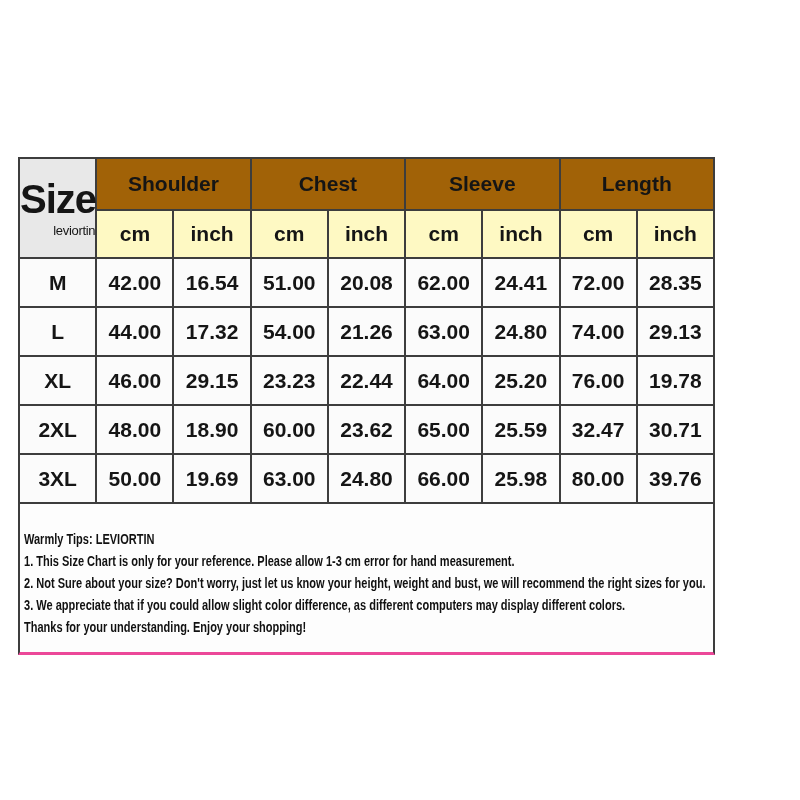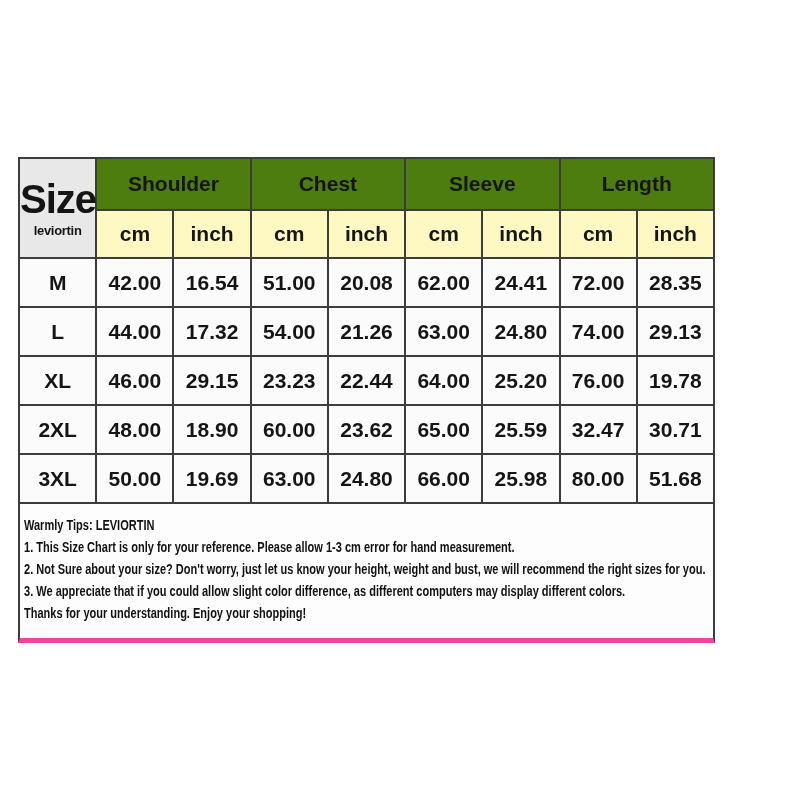--- a/index.html
+++ b/index.html
@@ -13,35 +13,35 @@
 
   table.size-table{
     border-collapse:collapse;width:100%;table-layout:fixed;
   }
   table.size-table td{
     border:2px solid #3d3d3d;
     text-align:center;vertical-align:middle;
     font-weight:bold;color:#151515;
     padding:0;
   }
-  .measure-row td{height:50px;background:#4d7c0f;font-size:21px;}
+  .measure-row td{height:50px;background:#a16207;font-size:21px;}
   .unit-row td{height:46px;background:#fef9c3;font-size:21px;}
   .data-row td{height:47px;background:#fbfbfb;font-size:21px;}
   td.size-cell{background:#e8e8e8;}
   .size-title{
     font-size:40px;font-weight:bold;line-height:1.0;letter-spacing:-1px;
   }
   .brand-name{
-    font-size:13px;font-weight:bold;margin-top:4px;letter-spacing:-0.3px;
+    font-size:13px;font-weight:normal;margin-top:4px;letter-spacing:-0.3px;text-align:right;
   }
   .tips{
     border:2px solid #3d3d3d;border-top:none;
-    border-bottom:5px solid #ec4899;
+    border-bottom:3px solid #ec4899;
     background:#fdfdfd;
-    padding:10px 5px 14px 4px;
+    padding:24px 5px 14px 4px;
   }
   .tips div{
     font-size:14.5px;font-weight:bold;line-height:22px;color:#111111;
     white-space:nowrap;
     transform:scaleX(0.76);transform-origin:0 50%;
   }
 </style>
 </head>
 <body>
 
@@ -128,21 +128,21 @@
         </tr>
         <tr class="data-row">
           <td>3XL</td>
           <td>50.00</td>
           <td>19.69</td>
           <td>63.00</td>
           <td>24.80</td>
           <td>66.00</td>
           <td>25.98</td>
           <td>80.00</td>
-          <td>51.68</td>
+          <td>39.76</td>
         </tr>
       </tbody>
     </table>
 
     <div class="tips">
       <div>Warmly Tips: LEVIORTIN</div>
       <div>1. This Size Chart is only for your reference. Please allow 1-3 cm error for hand measurement.</div>
       <div>2. Not Sure about your size? Don't worry, just let us know your height, weight and bust, we will recommend the right sizes for you.</div>
       <div>3. We appreciate that if you could allow slight color difference, as different computers may display different colors.</div>
       <div>Thanks for your understanding. Enjoy your shopping!</div>

